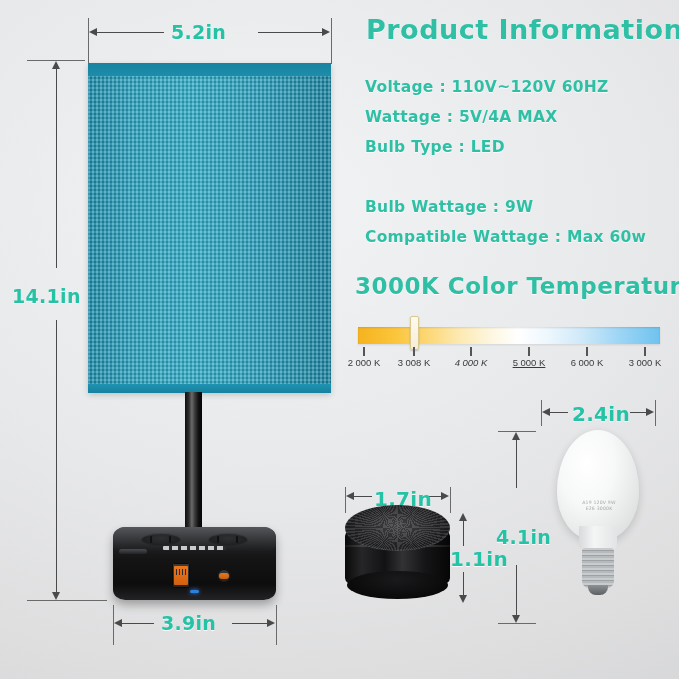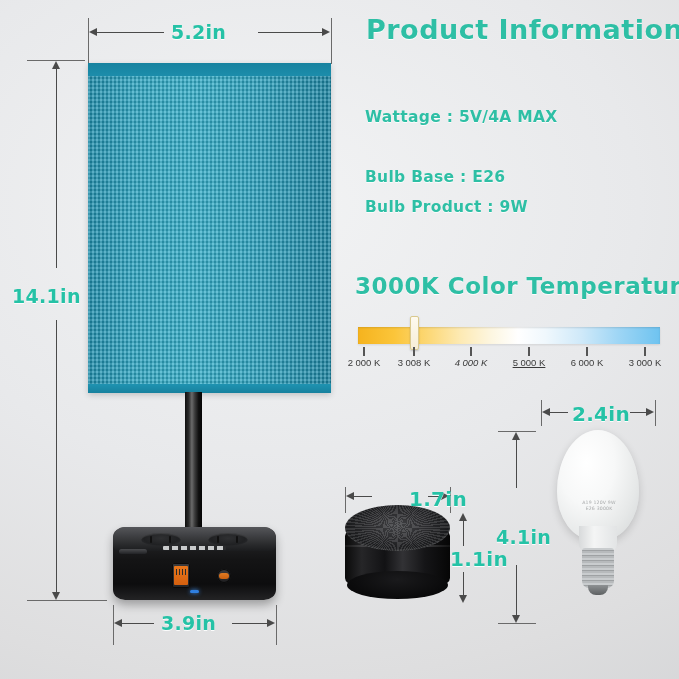--- a/index.html
+++ b/index.html
@@ -256,21 +256,21 @@
   <div class="arr arr-l" style="left:114px;top:619px;"></div>
   <div class="arr arr-r" style="left:267px;top:619px;"></div>
   <div class="txt dim" style="left:161px;top:612px;">3.9in</div>
 
   <div class="cap v" style="left:345px;top:487px;height:26px;"></div>
   <div class="cap v" style="left:450px;top:487px;height:26px;"></div>
   <div class="dline h" style="left:352px;top:496px;width:20px;"></div>
   <div class="dline h" style="left:428px;top:496px;width:16px;"></div>
   <div class="arr arr-l" style="left:346px;top:492px;"></div>
   <div class="arr arr-r" style="left:441px;top:492px;"></div>
-  <div class="txt dim small" style="left:374px;top:487px;margin-left:35px;">1.7in</div>
+  <div class="txt dim small" style="left:374px;top:487px;">1.7in</div>
 
   <div id="puck">
     <div id="puck-body"></div>
     <div id="puck-bot"></div>
     <div id="puck-top"></div>
   </div>
 
   <div class="dline v" style="left:463px;top:520px;height:26px;"></div>
   <div class="dline v" style="left:463px;top:572px;height:24px;"></div>
   <div class="arr arr-u" style="left:459px;top:513px;"></div>
@@ -299,23 +299,25 @@
     <div id="bulb-print">
       <div>A19 120V 9W</div>
       <div>E26 3000K</div>
     </div>
     <div id="bulb-screw"></div>
     <div id="bulb-tip"></div>
   </div>
 
   <div class="txt teal" id="title">Product Information</div>
 
+  <div class="txt spec" style="top:78px;">Voltage : 110V~120V  60HZ</div>
   <div class="txt spec" style="top:108px;">Wattage  : 5V/4A MAX</div>
-  <div class="txt spec" style="top:168px;">Bulb Base : E26</div>
-  <div class="txt spec" style="top:198px;">Bulb Product : 9W</div>
+  <div class="txt spec" style="top:138px;">Bulb Type : LED</div>
+  <div class="txt spec" style="top:198px;">Bulb Wattage : 9W</div>
+  <div class="txt spec" style="top:228px;">Compatible Wattage : Max 60w</div>
 
   <div class="txt teal" id="cct-title">3000K Color Temperature</div>
 
   <div id="cct-bar"></div>
   <div id="cct-marker"></div>
 
   <div class="tick" style="left:363px;"></div>
   <div class="tick" style="left:413px;"></div>
   <div class="tick" style="left:470px;"></div>
   <div class="tick" style="left:528px;"></div>

